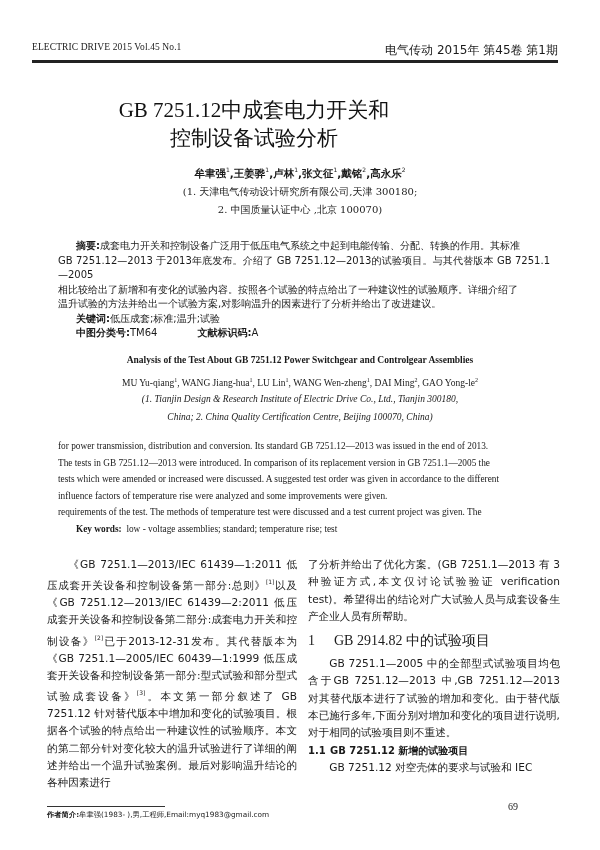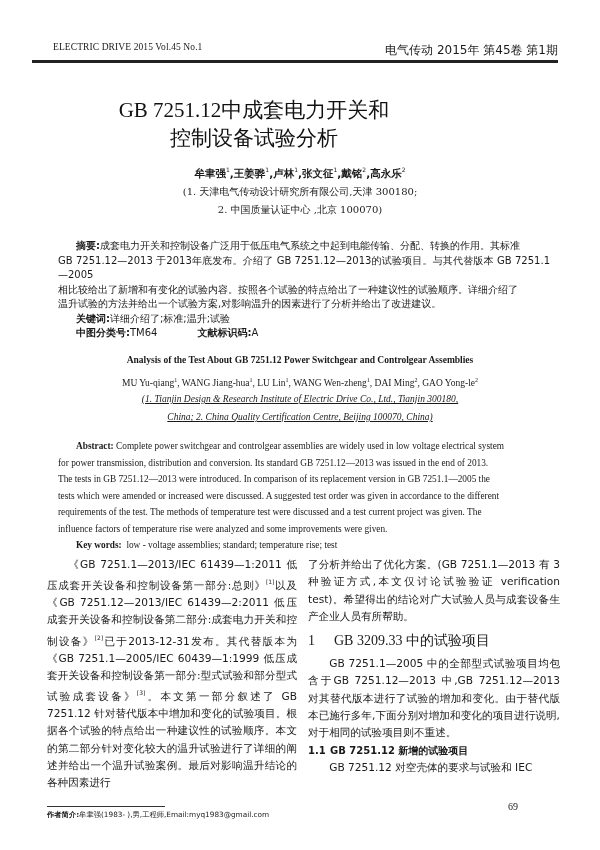--- a/index.html
+++ b/index.html
@@ -1,19 +1,19 @@
 <!DOCTYPE html>
 <html><head>
 <meta charset="utf-8">
 <style>
   html, body { margin: 0; padding: 0; background: #ffffff; }
   body { width: 600px; height: 850px; position: relative; overflow: hidden; color: #1a1a1a;
          font-family: "DejaVu Serif", "Liberation Serif", serif; }
   .header { position: absolute; left: 32px; top: 42px; width: 526px; height: 14px; font-size: 9px; }
-  .header .left { position: absolute; left: 0; top: 0; font-family: "Liberation Serif", serif; font-size: 9.5px; letter-spacing: 0.1px; margin-left: 21px; }
+  .header .left { position: absolute; left: 0; top: 0; font-family: "Liberation Serif", serif; font-size: 9.5px; letter-spacing: 0.1px; }
   .header .right { position: absolute; right: 0; top: 0; font-family: "DejaVu Sans", sans-serif; font-size: 12px; }
   .header-rule { position: absolute; left: 32px; top: 60px; width: 526px; height: 3px; border-top: 2px solid #222; border-bottom: 1px solid #222; box-sizing: border-box; }
 
   .title { position: absolute; left: 0; width: 508px; text-align: center; font-family: "Liberation Serif", "DejaVu Serif", serif; font-size: 21px; line-height: 28px; color: #111; }
   .title.l1 { top: 96px; }
   .title.l2 { top: 124px; }
 
   .authors-cn { position: absolute; top: 166px; left: 0; width: 600px; text-align: center; font-family: "DejaVu Sans", sans-serif; font-weight: bold; font-size: 10.5px; }
   .authors-cn sup { font-size: 6px; font-weight: normal; }
   .affil-cn { position: absolute; left: 0; width: 600px; text-align: center; font-family: "DejaVu Serif", serif; font-size: 10px; }
@@ -21,21 +21,21 @@
   .affil-cn.a2 { top: 203px; }
 
   .abstract-cn { position: absolute; left: 58px; top: 239px; width: 492px; font-family: "DejaVu Sans", sans-serif; font-size: 10px; line-height: 14.5px; text-align: justify; }
   .abstract-cn p { margin: 0; }
   .abstract-cn .indent { padding-left: 18px; }
   .bold-label { font-weight: bold; }
 
   .en-title { position: absolute; top: 355px; left: 0; width: 600px; text-align: center; font-family: "Liberation Serif", serif; font-weight: bold; font-size: 9.5px; }
   .en-authors { position: absolute; top: 377px; left: 0; width: 600px; text-align: center; font-family: "Liberation Serif", serif; font-size: 9.5px; }
   .en-authors sup { font-size: 6px; }
-  .en-affil { position: absolute; left: 0; width: 600px; text-align: center; font-family: "Liberation Serif", serif; font-size: 9.5px; text-decoration: underline; }
+  .en-affil { position: absolute; left: 0; width: 600px; text-align: center; font-family: "Liberation Serif", serif; font-size: 9.5px; }
   .en-affil.e1 { top: 394px; }
   .en-affil.e2 { top: 412px; }
   .italic { font-style: italic; }
 
   .abstract-en { position: absolute; left: 58px; top: 438px; width: 492px; font-family: "Liberation Serif", serif; font-size: 9.3px; line-height: 16.5px; text-align: justify; }
   .abstract-en p { margin: 0; }
   .abstract-en .indent { padding-left: 18px; }
 
   .col { position: absolute; top: 556px; width: 250px; font-family: "DejaVu Sans", sans-serif; font-size: 10.6px; line-height: 17.3px; text-align: justify; }
   .col p { margin: 0; }
@@ -68,48 +68,47 @@
   <span>牟聿强</span><sup>1</sup>,<span>王姜骅</span><sup>1</sup>,<span>卢林</span><sup>1</sup>,<span>张文征</span><sup>1</sup>,<span>戴铭</span><sup>2</sup>,<span>高永乐</span><sup>2</sup>
 </div>
 <div class="affil-cn a1">(1. 天津电气传动设计研究所有限公司,天津 300180;</div>
 <div class="affil-cn a2">2. 中国质量认证中心 ,北京 100070)</div>
 
 <div class="abstract-cn">
   <p class="indent"><span class="bold-label">摘要:</span><span>成套电力开关和控制设备广泛用于低压电气系统之中起到电能传输、分配、转换的作用。其标准</span></p>
   <p>GB 7251.12—2013 于2013年底发布。介绍了 GB 7251.12—2013的试验项目。与其代替版本 GB 7251.1—2005</p>
   <p>相比较给出了新增和有变化的试验内容。按照各个试验的特点给出了一种建议性的试验顺序。详细介绍了</p>
   <p>温升试验的方法并给出一个试验方案,对影响温升的因素进行了分析并给出了改进建议。</p>
-  <p class="indent"><span class="bold-label">关键词:</span><span>详细介绍了;标准;温升;试验</span></p>
+  <p class="indent"><span class="bold-label">关键词:</span><span>低压成套;标准;温升;试验</span></p>
   <p class="indent"><span class="bold-label">中图分类号:</span><span>TM64</span><span style="display:inline-block;width:40px"></span><span class="bold-label">文献标识码:</span><span>A</span></p>
 </div>
 
 <div class="en-title">Analysis of the Test About GB 7251.12 Power Switchgear and Controlgear Assemblies</div>
 <div class="en-authors">
   <span>MU Yu-qiang</span><sup>1</sup>, <span>WANG Jiang-hua</span><sup>1</sup>, <span>LU Lin</span><sup>1</sup>, <span>WANG Wen-zheng</span><sup>1</sup>, <span>DAI Ming</span><sup>2</sup>, <span>GAO Yong-le</span><sup>2</sup>
 </div>
 <div class="en-affil e1 italic">(1. Tianjin Design &amp; Research Institute of Electric Drive Co., Ltd., Tianjin 300180,</div>
 <div class="en-affil e2 italic">China; 2. China Quality Certification Centre, Beijing 100070, China)</div>
 
 <div class="abstract-en">
-  <p class="indent"><span class="bold-label">Abstract:</span> <span>Complete power switchgear and controlgear assemblies are widely used in low voltage electrical system</span></p>
   <p>for power transmission, distribution and conversion. Its standard GB 7251.12—2013 was issued in the end of 2013.</p>
   <p>The tests in GB 7251.12—2013 were introduced. In comparison of its replacement version in GB 7251.1—2005 the</p>
   <p>tests which were amended or increased were discussed. A suggested test order was given in accordance to the different</p>
+  <p>influence factors of temperature rise were analyzed and some improvements were given.</p>
   <p>requirements of the test. The methods of temperature test were discussed and a test current project was given. The</p>
-  <p>influence factors of temperature rise were analyzed and some improvements were given.</p>
   <p class="indent"><span class="bold-label">Key words:</span>&nbsp; <span>low - voltage assemblies; standard; temperature rise; test</span></p>
 </div>
 
 <div class="col left">
   <p class="ind"><span>《GB 7251.1—2013/IEC 61439—1:2011 低压成套开关设备和控制设备第一部分:总则》</span><sup>[1]</sup><span>以及《GB 7251.12—2013/IEC 61439—2:2011 低压成套开关设备和控制设备第二部分:成套电力开关和控制设备》</span><sup>[2]</sup><span>已于2013-12-31发布。其代替版本为《GB 7251.1—2005/IEC 60439—1:1999 低压成套开关设备和控制设备第一部分:型式试验和部分型式试验成套设备》</span><sup>[3]</sup><span>。本文第一部分叙述了 GB 7251.12 针对替代版本中增加和变化的试验项目。根据各个试验的特点给出一种建议性的试验顺序。本文的第二部分针对变化较大的温升试验进行了详细的阐述并给出一个温升试验案例。最后对影响温升结论的各种因素进行</span></p>
 </div>
 
 <div class="col right">
   <p>了分析并给出了优化方案。(GB 7251.1—2013 有 3 种验证方式,本文仅讨论试验验证 verification test)。希望得出的结论对广大试验人员与成套设备生产企业人员有所帮助。</p>
-  <p class="section-h"><span class="num">1</span><span>GB 3209.33 中的试验项目</span></p>
+  <p class="section-h"><span class="num">1</span><span>GB 2914.82 中的试验项目</span></p>
   <p class="ind">GB 7251.1—2005 中的全部型式试验项目均包含于GB 7251.12—2013 中,GB 7251.12—2013 对其替代版本进行了试验的增加和变化。由于替代版本已施行多年,下面分别对增加和变化的项目进行说明,对于相同的试验项目则不重述。</p>
   <p class="subsection-h"><span class="num">1.1</span><span>GB 7251.12 新增的试验项目</span></p>
   <p class="ind">GB 7251.12 对空壳体的要求与试验和 IEC</p>
 </div>
 
 <div class="footnote-rule"></div>
 <div class="footnote"><span class="bold-label">作者简介:</span><span>牟聿强(1983- ),男,工程师,Email:myq1983@gmail.com</span></div>
 
 <div class="page-num">69</div>
 

